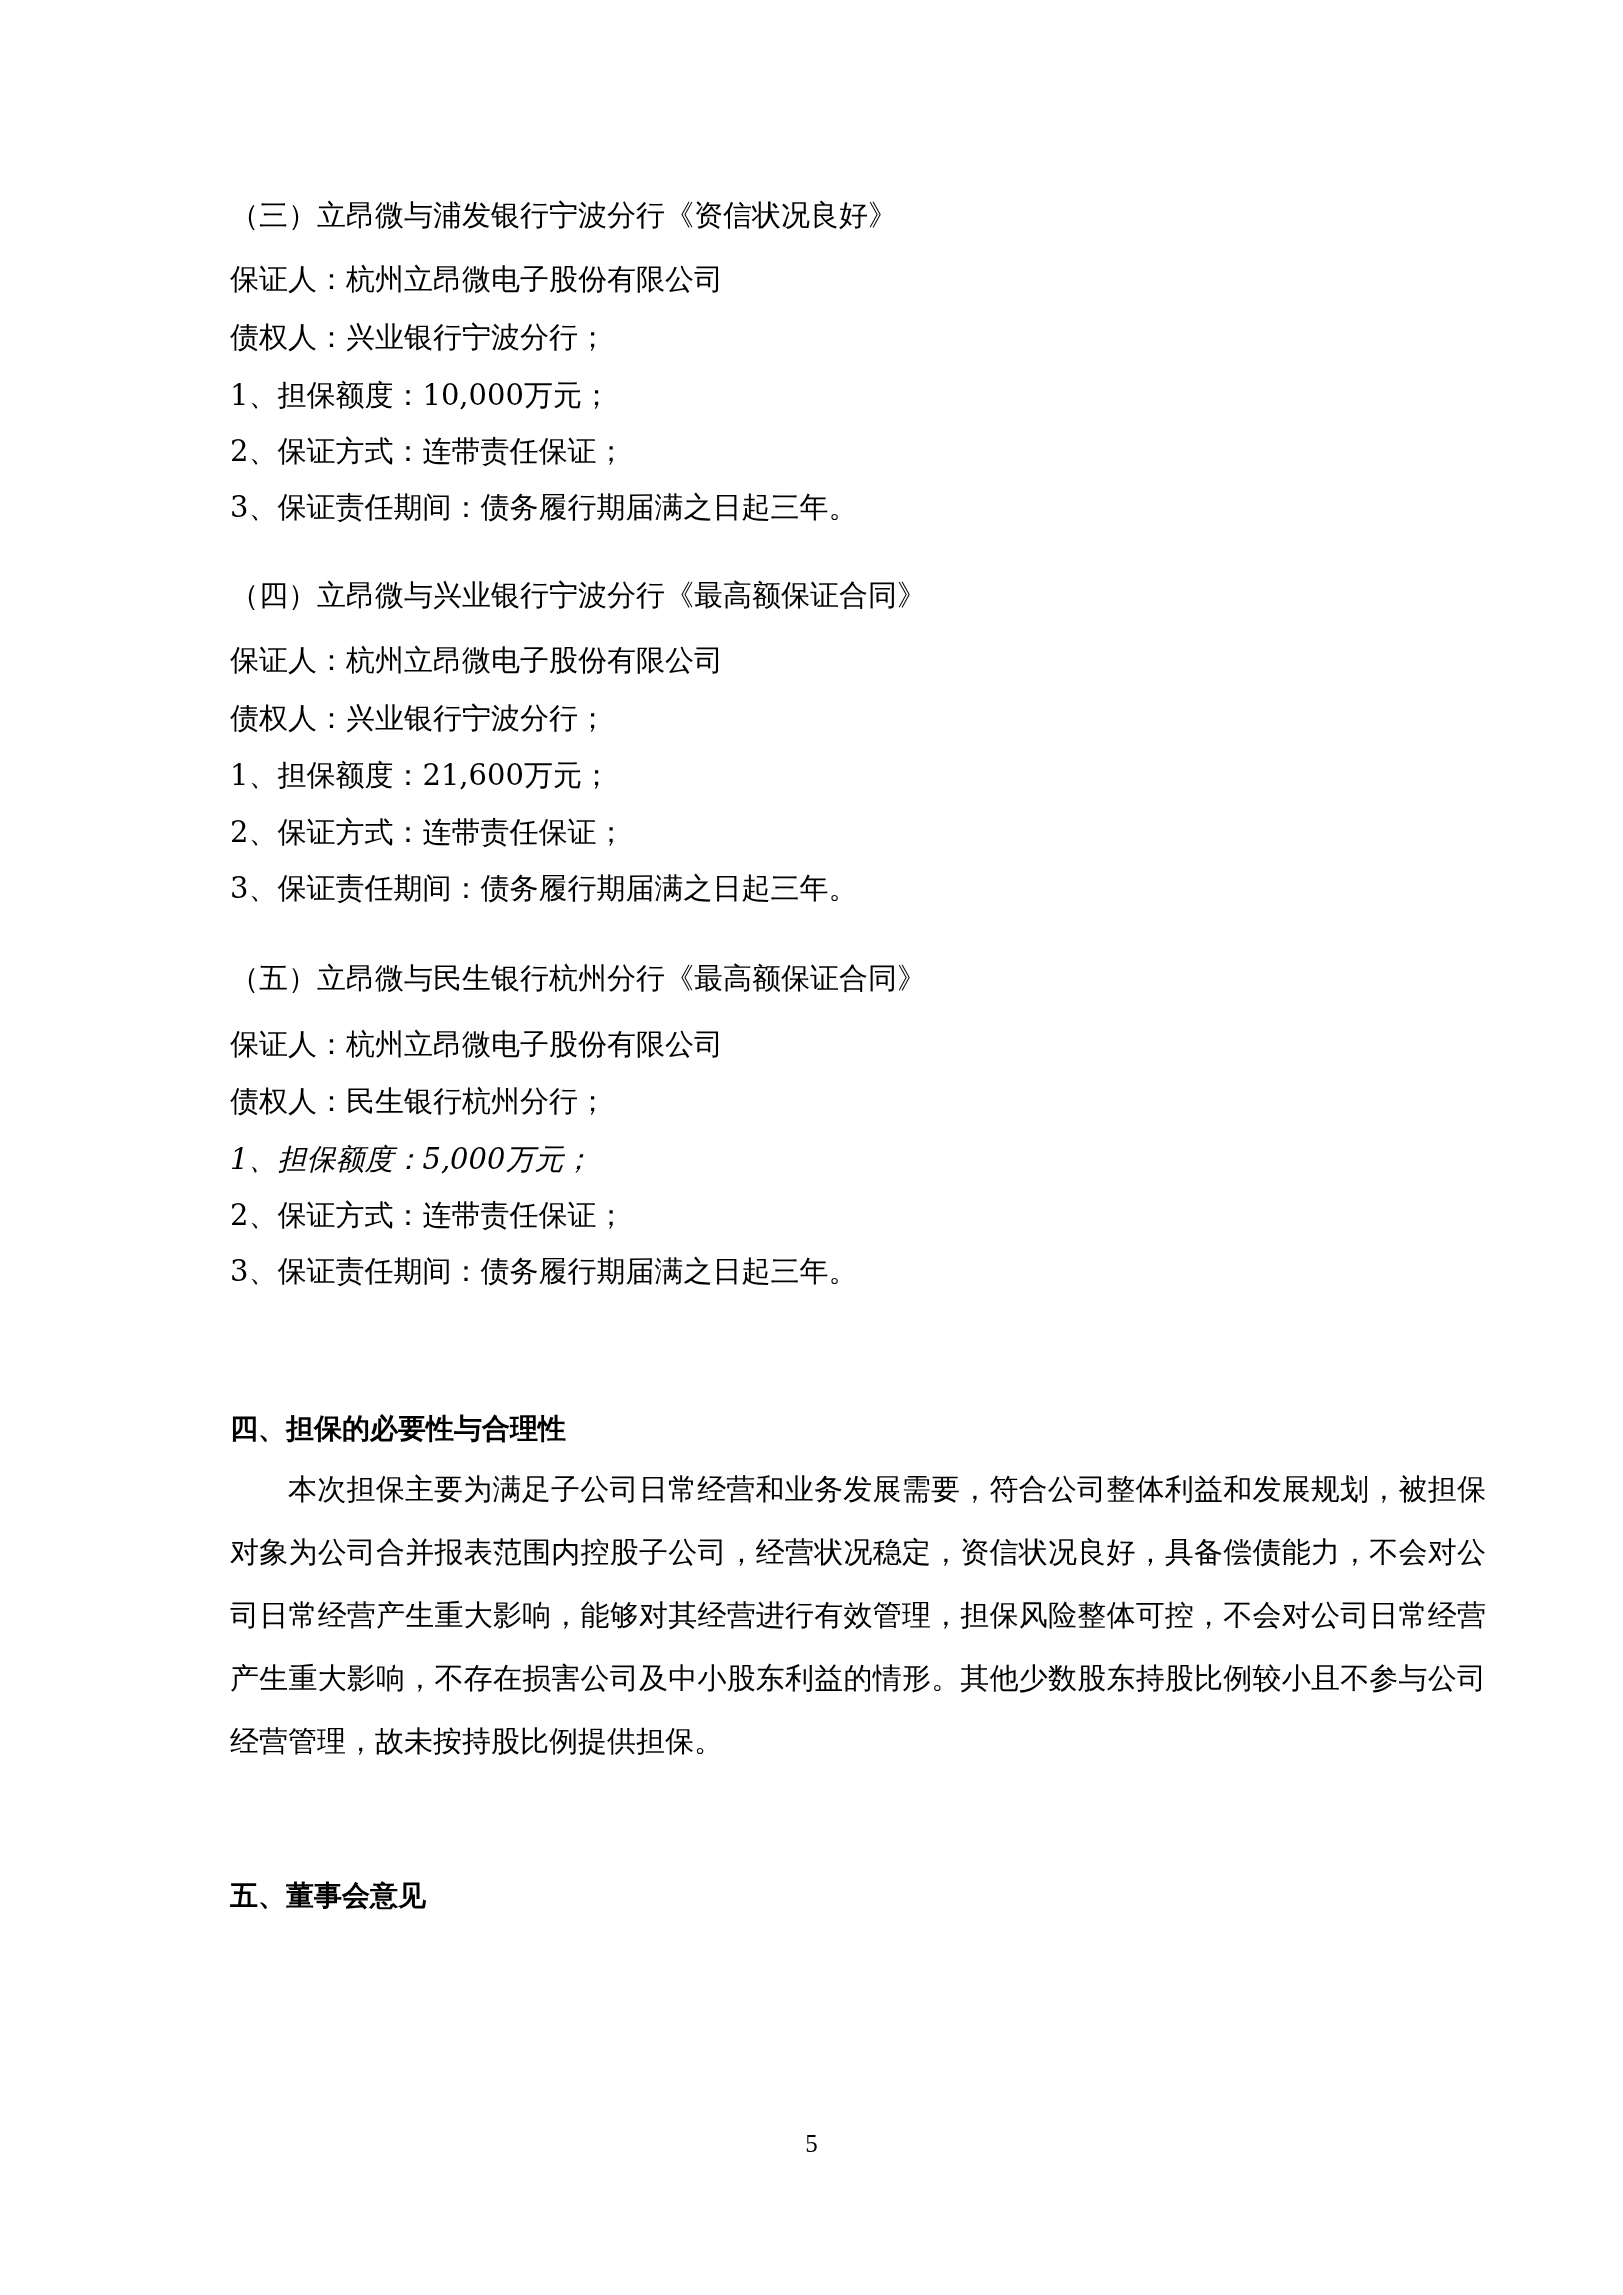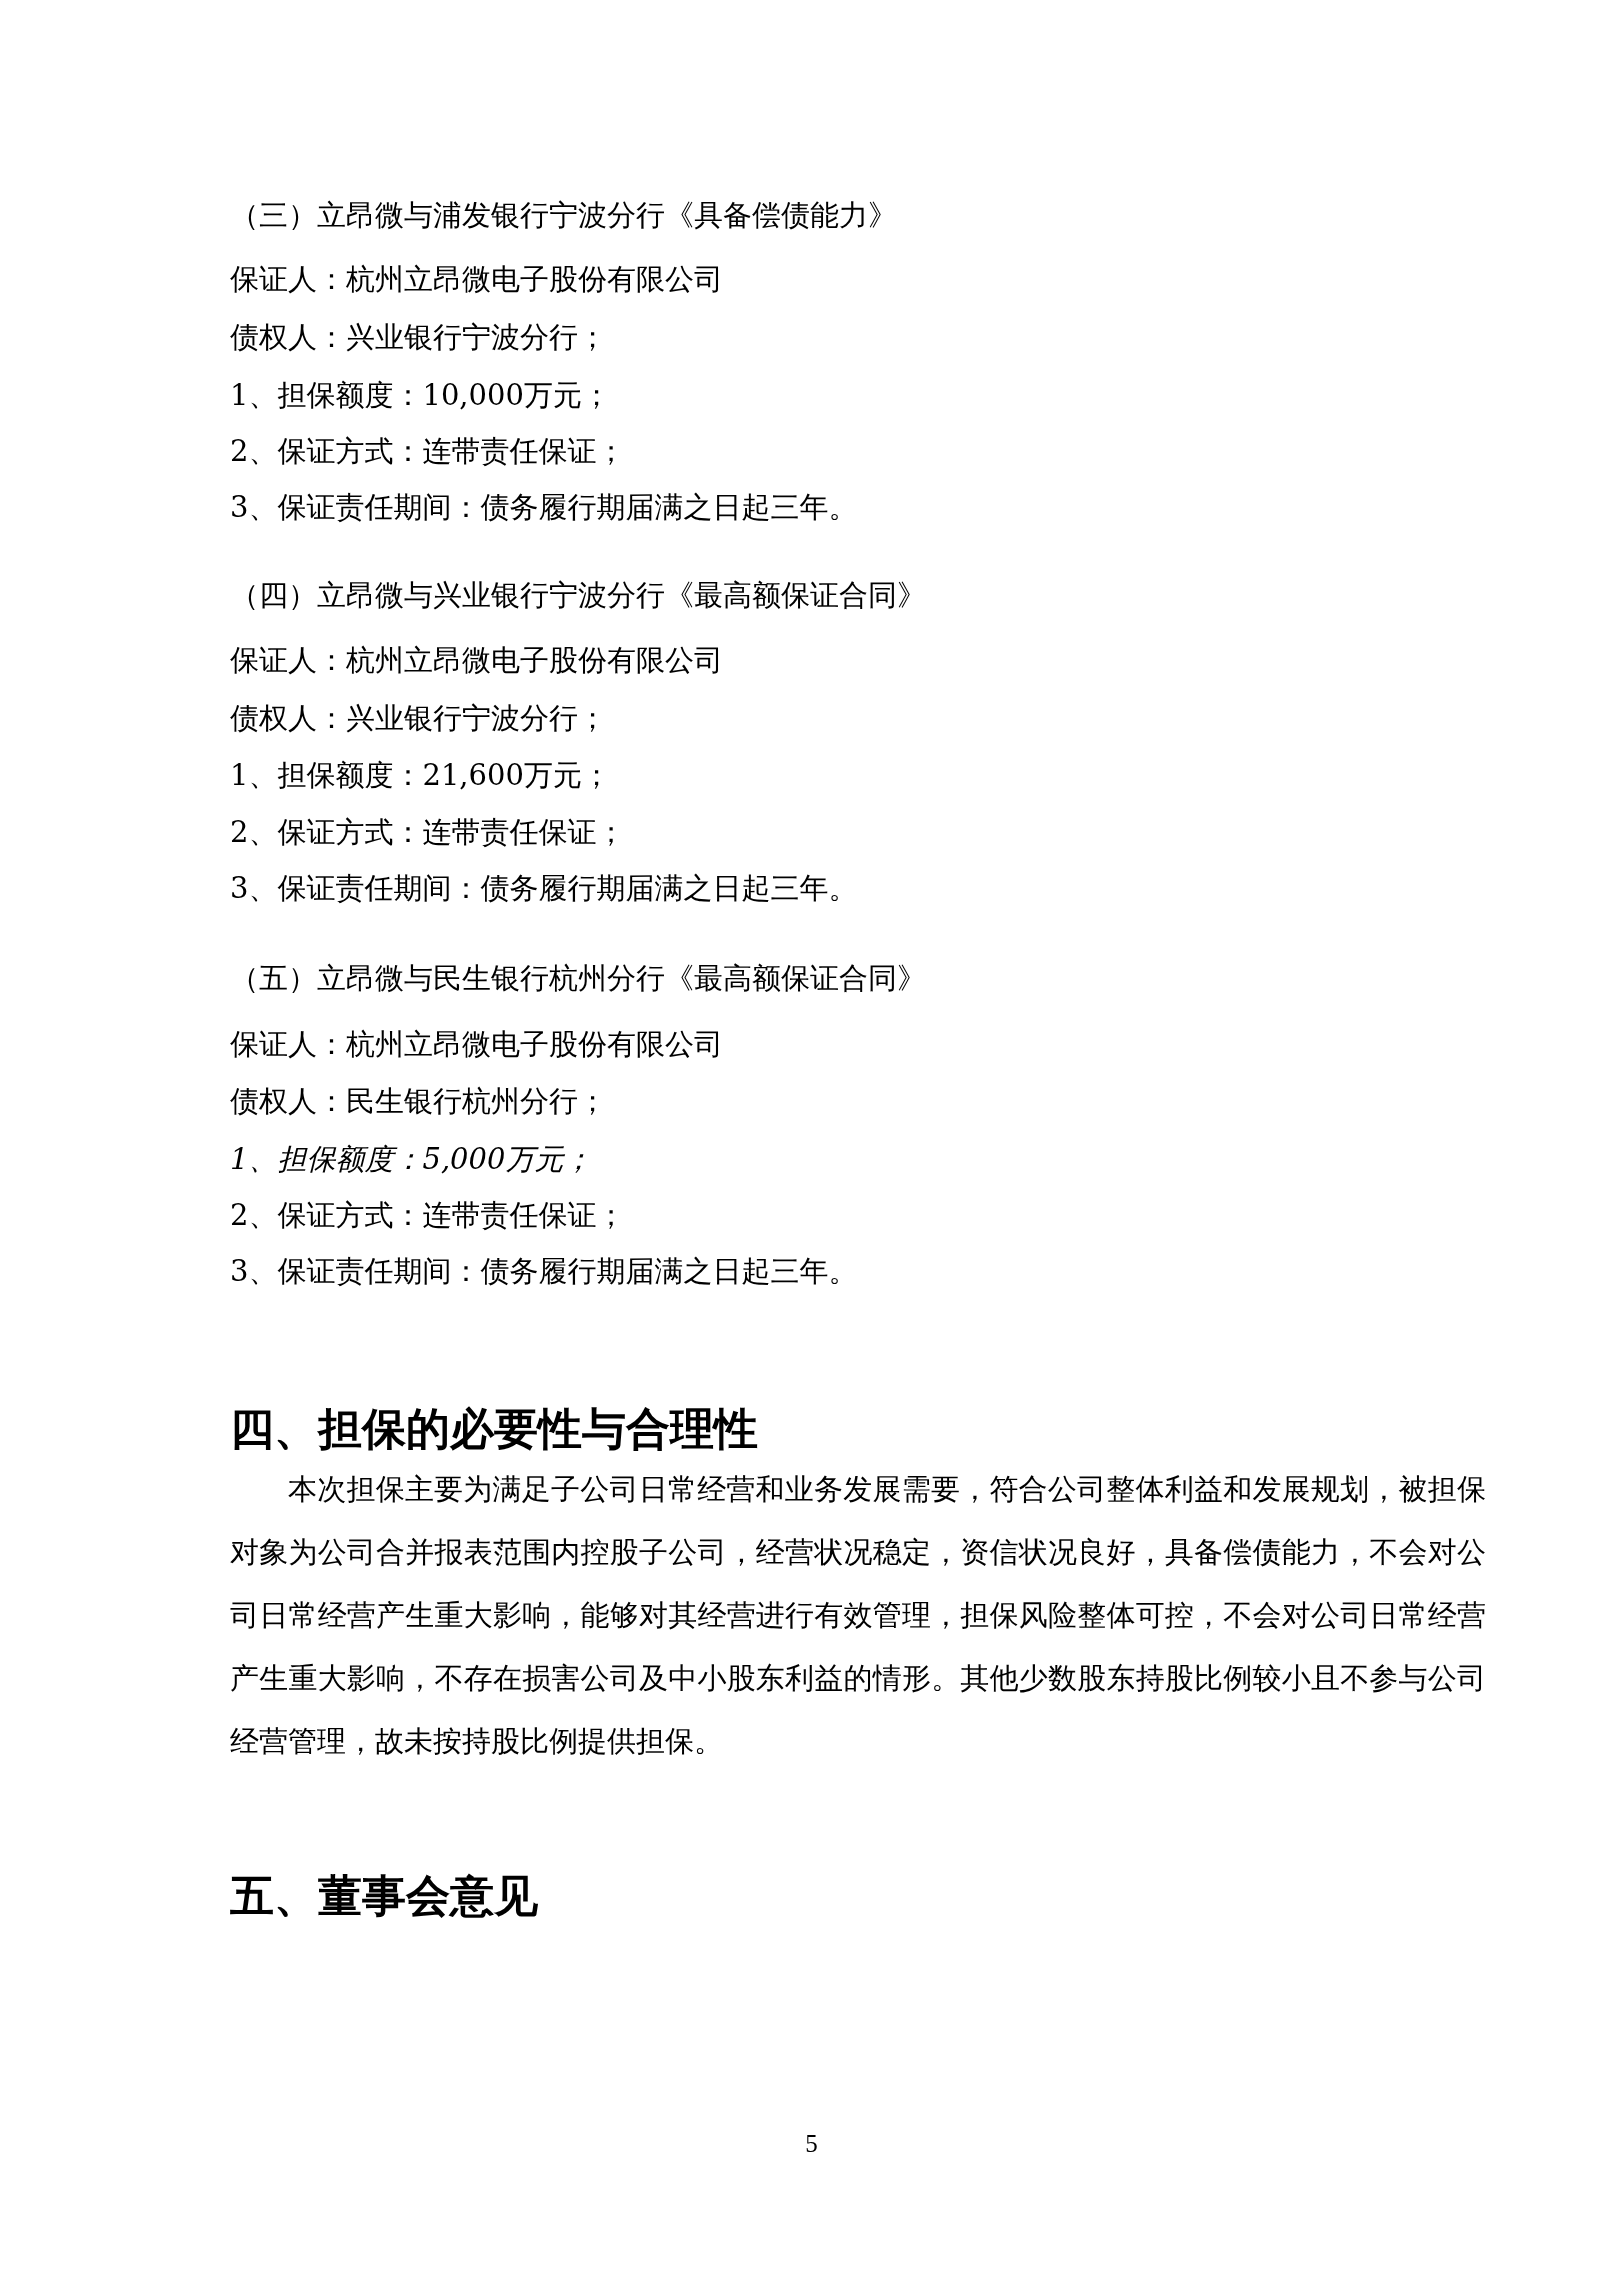--- a/index.html
+++ b/index.html
@@ -1,32 +1,32 @@
 <!DOCTYPE html>
 <html style="font-size:10.5px"><head>
 <meta charset="utf-8">
 <style>
   html, body { margin: 0; padding: 0; background: #ffffff; }
   body { width: 1623px; height: 2295px; position: relative; overflow: hidden;
          font-family: "DejaVu Serif", "Liberation Serif", serif; color: #000; }
   .page { position: absolute; left: 0; top: 0; width: 1623px; height: 2295px; }
   .line { position: absolute; left: 230px; font-size: 29px; line-height: 39px; white-space: nowrap; }
-  .heading { position: absolute; left: 230px; font-size: 44px; font-weight: bold; line-height: 46px;
+  .heading { position: absolute; left: 230px; font-size: 28px; font-weight: bold; line-height: 46px;
              font-family: "DejaVu Sans", "Liberation Sans", sans-serif; }
   .para { position: absolute; left: 230px; width: 1256px; font-size: 29px; line-height: 63px;
           text-align: justify; text-indent: 58px; }
   .pagenum { position: absolute; top: 2130px; left: 0; width: 1623px; text-align: center;
              font-size: 25px; font-family: "Liberation Serif", serif; }
 </style>
 </head>
 <body>
 
 <div class="page">
 
-  <div class="line" style="top:196px; left:230px;">（三）立昂微与浦发银行宁波分行《具备偿债能力》</div>
+  <div class="line" style="top:196px; left:230px;">（三）立昂微与浦发银行宁波分行《资信状况良好》</div>
   <div class="line" style="top:260px;">保证人：杭州立昂微电子股份有限公司</div>
   <div class="line" style="top:318px;">债权人：兴业银行宁波分行；</div>
   <div class="line" style="top:376px;">1、担保额度：10,000万元；</div>
   <div class="line" style="top:432px;">2、保证方式：连带责任保证；</div>
   <div class="line" style="top:488px;">3、保证责任期间：债务履行期届满之日起三年。</div>
 
   <div class="line" style="top:576px;">（四）立昂微与兴业银行宁波分行《最高额保证合同》</div>
   <div class="line" style="top:641px;">保证人：杭州立昂微电子股份有限公司</div>
   <div class="line" style="top:699px;">债权人：兴业银行宁波分行；</div>
   <div class="line" style="top:756px;">1、担保额度：21,600万元；</div>

